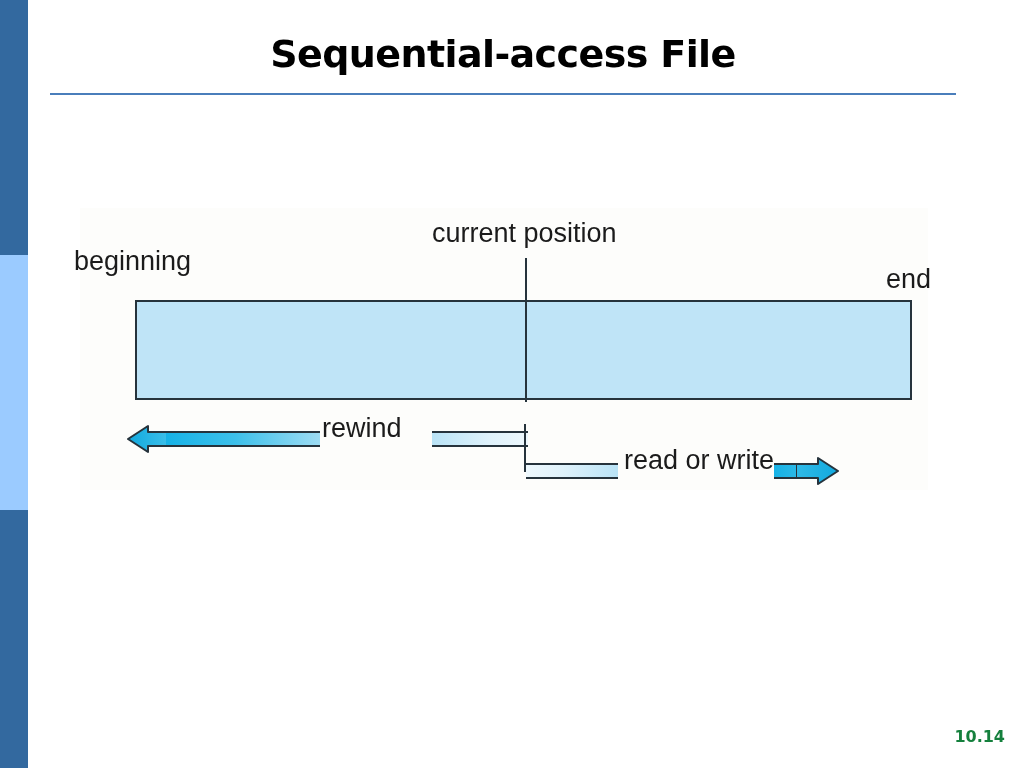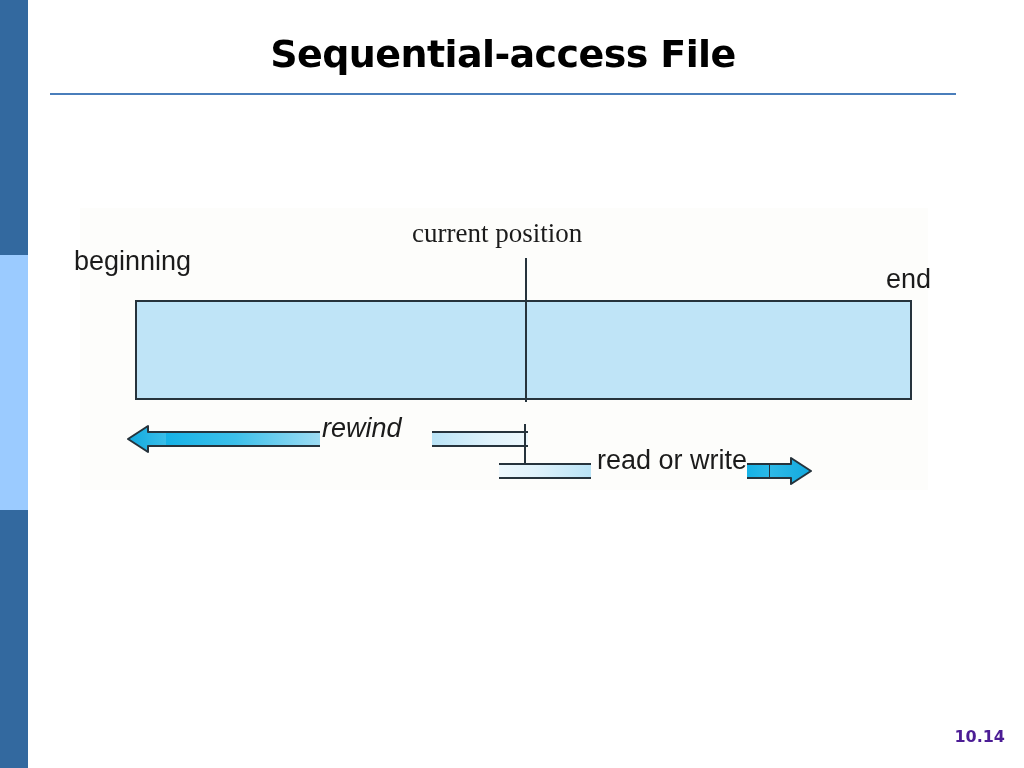--- a/index.html
+++ b/index.html
@@ -54,21 +54,21 @@
   }
 
   
   .page-number {
     position: absolute;
     right: 50px;
     bottom: 22px;
     font-family: "DejaVu Sans", sans-serif;
     font-weight: bold;
     font-size: 16px;
-    color: #4c1d95;
+    color: #15803d;
   }
 
   
   .figure {
     position: absolute;
     left: 80px;
     top: 208px;
     width: 848px;
     height: 282px;
     background: #fdfdfb;
@@ -76,21 +76,21 @@
 
   
   .fig-label {
     position: absolute;
     font-family: "Liberation Sans", sans-serif;
     font-size: 27px;
     color: #1b1b1b;
     white-space: nowrap;
   }
   .lbl-beginning { left: -6px;  top: 38px; text-align: right; }
-  .lbl-current   { left: 332px; top: 10px; font-family: Liberation Serif, serif; }
+  .lbl-current   { left: 352px; top: 10px; }
   .lbl-end       { left: 806px; top: 56px; }
 
   
   .file-bar {
     position: absolute;
     left: 55px;
     top: 92px;
     width: 777px;
     height: 100px;
     background: #bfe4f7;
@@ -106,21 +106,20 @@
     background: #26333c;
   }
 
   
   .rewind-row {
     position: absolute;
     left: 46px;
     top: 216px;
     width: 402px;
     height: 30px;
-    font-style: italic;
   }
   
   .rewind-head {
     position: absolute;
     left: 0px;
     top: 0px;
     width: 44px;
     height: 30px;
   }
   
@@ -153,21 +152,21 @@
     height: 16px;
     background: linear-gradient(to right, #b9e3f6 0%, #dff2fb 60%, #eef8fd 100%);
     border-top: 2px solid #26333c;
     border-bottom: 2px solid #26333c;
     box-sizing: border-box;
   }
 
   
   .rw-row {
     position: absolute;
-    left: 419px;
+    left: 446px;
     top: 248px;
     width: 300px;
     height: 30px;
   }
   .rw-shaft {
     position: absolute;
     left: 0px;
     top: 7px;
     width: 92px;
     height: 16px;

